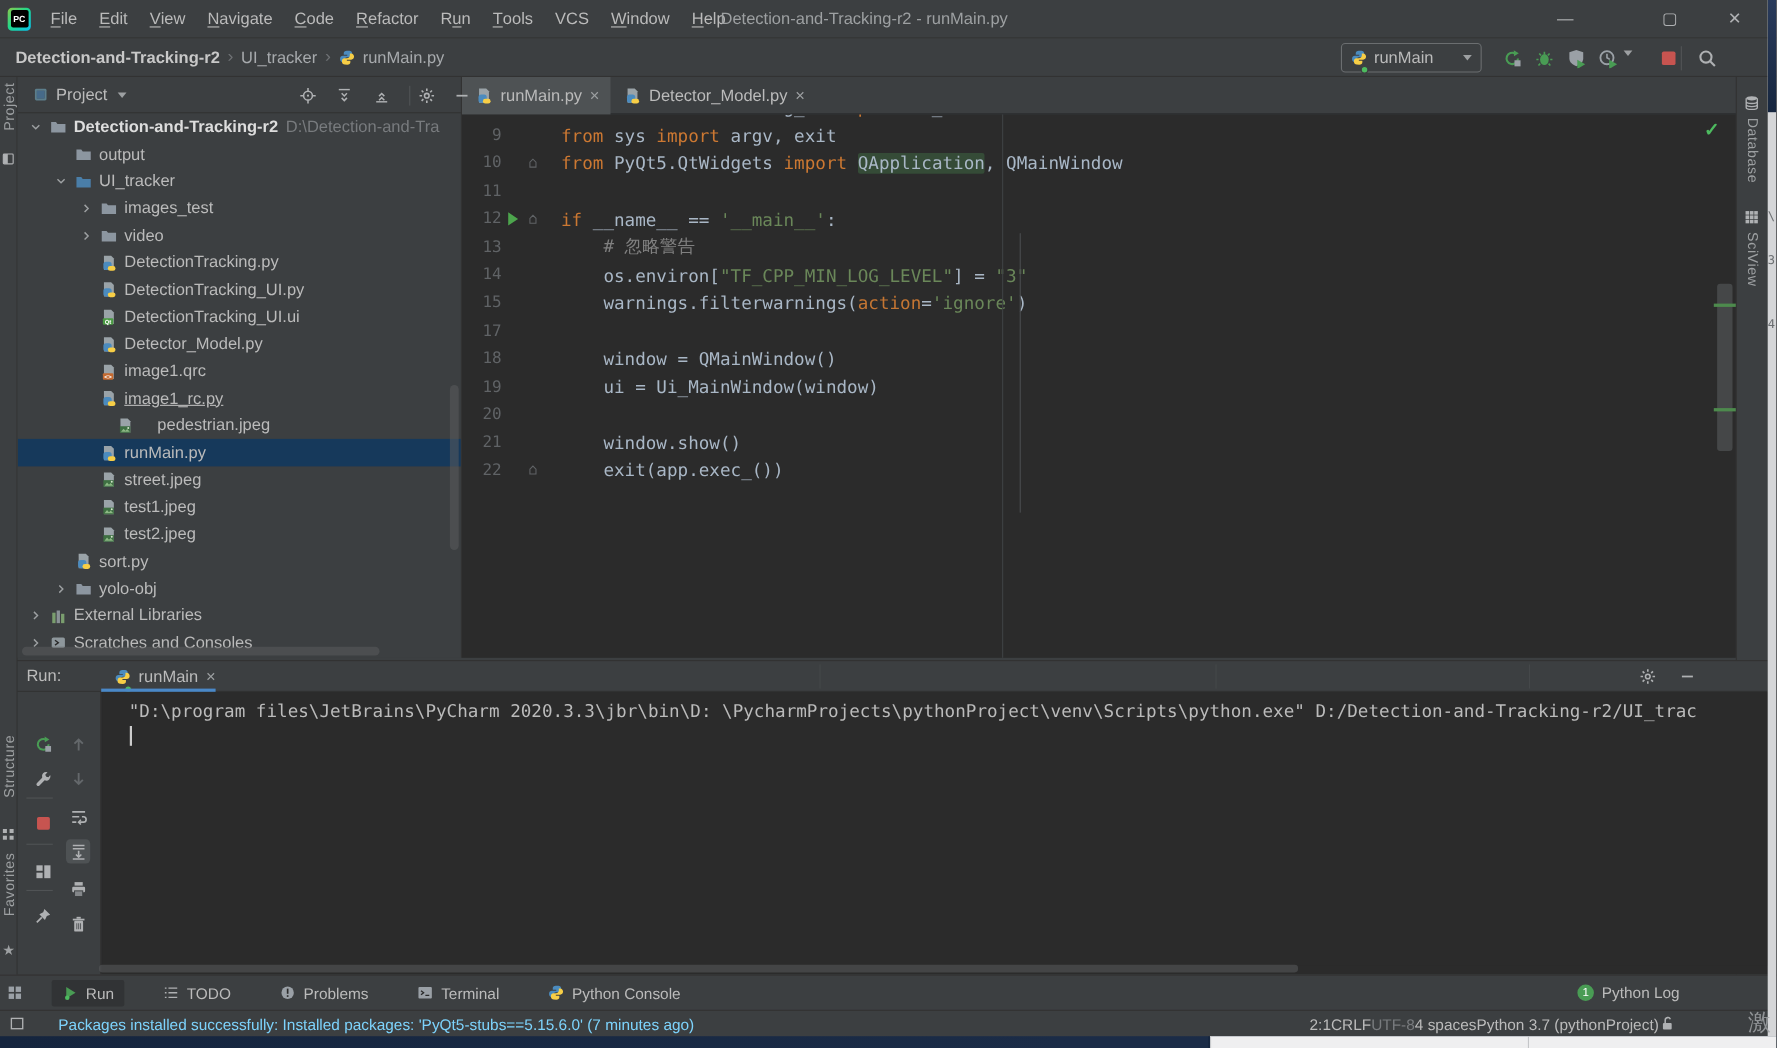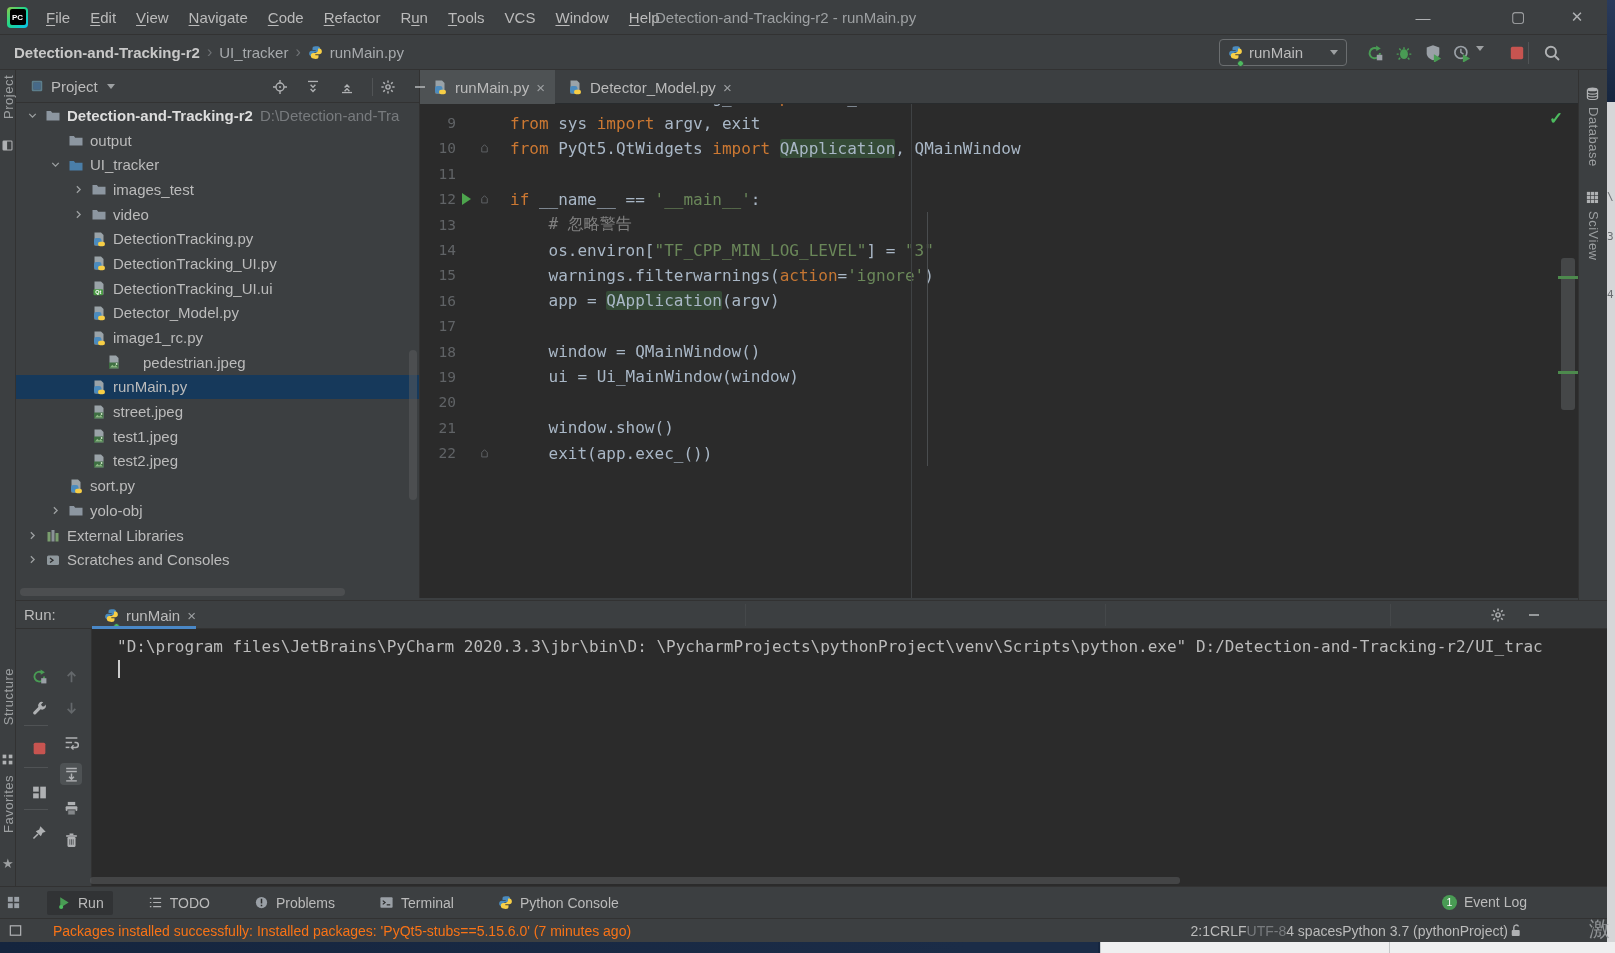--- a/index.html
+++ b/index.html
@@ -89,21 +89,21 @@
   #caret { width:2px; height:18px; background:#CCCCCC; margin-top:2px; }
   #run-hscroll { left:90px; top:877px; width:1090px; height:7px; background:#595B5D; border-radius:3px; opacity:.55; }
 
   
   #toolwin-bar { left:0; top:886px; width:1615px; height:32px; background:#3C3F41; border-top:1px solid #323232; display:flex; align-items:center; }
   .tw-item { display:flex; align-items:center; gap:7px; padding:4px 9px; margin-left:26px; color:#BBBBBB; font-size:14px; border-radius:2px; position:relative; }
   .tw-item.active { background:#313335; }
   #eventlog { position:absolute; right:88px; top:886px; height:32px; display:flex; align-items:center; gap:7px; font-size:14px; }
   #evt-badge { width:15px; height:15px; border-radius:50%; background:#499C54; color:#fff; font-size:10.5px; display:flex; align-items:center; justify-content:center; }
   #statusbar { left:0; top:918px; width:1615px; height:24px; background:#3C3F41; border-top:1px solid #323232; display:flex; align-items:center; font-size:14px; }
-  #status-msg { margin-left:30px; color:#f97316; }
+  #status-msg { margin-left:30px; color:#7dd3fc; }
   #status-right { position:absolute; right:92px; display:flex; align-items:center; }
   .st-dim { color:#787B7E; }
   #watermark { left:1589px; top:915px; font-size:21px; color:#9FA2A5; opacity:.85; z-index:5; }
 
   
   #desktop-strip { left:0; top:942px; width:1615px; height:11px; background:linear-gradient(90deg,#15253E 0%,#1B2C47 60%,#1B2C47 68%,#16263F 68%); }
   #desktop-white { left:1100px; top:942px; width:515px; height:11px; background:#EFEFF0; border-left:1px solid #C9CBCD; }
   #desktop-line { left:1389px; top:942px; width:1px; height:11px; background:#C4C6C8; }
   #right-sliver { left:1607px; top:0; width:8px; height:942px; background:#D5D6D8; overflow:hidden; }
   #sliver-top { position:absolute; left:0; top:0; width:8px; height:102px; background:linear-gradient(180deg,#2A3B5C,#16263F); }
@@ -285,20 +285,31 @@
             <rect x="7" y="10.8" width="7" height="4.4" rx="2.2" fill="#F7CE46"></rect>
           </svg>
         </div>
         <div class="tlabel">Detector_Model.py</div>
       </div>
       <div class="trow" style="padding-left: 54px;">
         <div class="chev"></div>
         <div class="ic fic">
           <svg width="16" height="16" viewBox="0 0 16 16">
             <path d="M3.5 1.5h6.5l2.5 2.5v10.5H3.5z" fill="#9AA3A8"></path>
+            <rect x="2.5" y="9.3" width="9.5" height="6" rx="1" fill="#C4692F"></rect>
+            <text x="7.2" y="14.1" font-size="5.8" fill="#fff" text-anchor="middle" font-weight="bold" font-family="Liberation Sans,sans-serif">&lt;&gt;</text>
+          </svg>
+        </div>
+        <div class="tlabel">image1.qrc</div>
+      </div>
+      <div class="trow" style="padding-left: 54px; text-decoration: underline;">
+        <div class="chev"></div>
+        <div class="ic fic">
+          <svg width="16" height="16" viewBox="0 0 16 16">
+            <path d="M3.5 1.5h6.5l2.5 2.5v10.5H3.5z" fill="#9AA3A8"></path>
             <rect x="3" y="7" width="7.5" height="7.5" rx="2.4" fill="#4B8BBE"></rect>
             <rect x="7" y="10.8" width="7" height="4.4" rx="2.2" fill="#F7CE46"></rect>
           </svg>
         </div>
         <div class="tlabel">image1_rc.py</div>
       </div>
       <div class="trow" style="padding-left: 54px; gap: 15px;">
         <div class="chev"></div>
         <div class="ic fic">
           <svg width="16" height="16" viewBox="0 0 16 16">
@@ -492,26 +503,20 @@
           <div class="cl-num">14</div>
           <div class="cl-m1"></div>
           <div class="cl-m2"></div>
           <div class="cl-text"><span class="tk-df">    os.environ[</span><span class="tk-st">"TF_CPP_MIN_LOG_LEVEL"</span><span class="tk-df">] = </span><span class="tk-st">"3"</span></div>
         </div>
         <div class="cline">
           <div class="cl-num">15</div>
           <div class="cl-m1"></div>
           <div class="cl-m2"></div>
           <div class="cl-text"><span class="tk-df">    warnings.filterwarnings(</span><span class="tk-pa">action</span><span class="tk-df">=</span><span class="tk-st">'ignore'</span><span class="tk-df">)</span></div>
-        </div>
-        <div class="cline">
-          <div class="cl-num">16</div>
-          <div class="cl-m1"></div>
-          <div class="cl-m2"></div>
-          <div class="cl-text"><span class="tk-df">    app = </span><span class="tk-hl">QApplication</span><span class="tk-df">(argv)</span></div>
         </div>
         <div class="cline">
           <div class="cl-num">17</div>
           <div class="cl-m1"></div>
           <div class="cl-m2"></div>
           <div class="cl-text"></div>
         </div>
         <div class="cline">
           <div class="cl-num">18</div>
           <div class="cl-m1"></div>
@@ -756,21 +761,21 @@
             <path d="M7.8 1.2c-2 0-3 .9-3 2.4v1.6h3.4v.9H4c-1.6 0-2.8 1.2-2.8 3s1.2 3.1 2.8 3.1h1.3v-1.9c0-1.5 1.3-2.7 2.8-2.7h2.4c1.4 0 2.4-1 2.4-2.4V3.6c0-1.4-1.1-2.4-2.6-2.4z" fill="#4B8BBE"></path>
             <path d="M8.2 14.8c2 0 3-.9 3-2.4v-1.6H7.8v-.9H12c1.6 0 2.8-1.2 2.8-3s-1.2-3.1-2.8-3.1h-1.3v1.9c0 1.5-1.3 2.7-2.8 2.7H5.5c-1.4 0-2.4 1-2.4 2.4v1.3c0 1.4 1.1 2.4 2.6 2.4z" fill="#F7CE46"></path>
           </svg>
         </span>
         <span>Python Console</span>
       </div>
     </div>
 </div>
 <div class="abs" id="eventlog">
   <span id="evt-badge">1</span>
-  <span>Event Log</span>
+  <span>Python Log</span>
 </div>
 
 <div class="abs" id="statusbar">
   <span class="ic" id="status-ic" style="margin-left:8px">
       <span class="ic" style="width:15px;height:15px">
         <svg width="15" height="15" viewBox="0 0 16 16">
           <rect x="2.5" y="3" width="11" height="10" stroke="#AFB1B3" stroke-width="1.3" fill="none"></rect>
         </svg>
       </span>
     </span>

